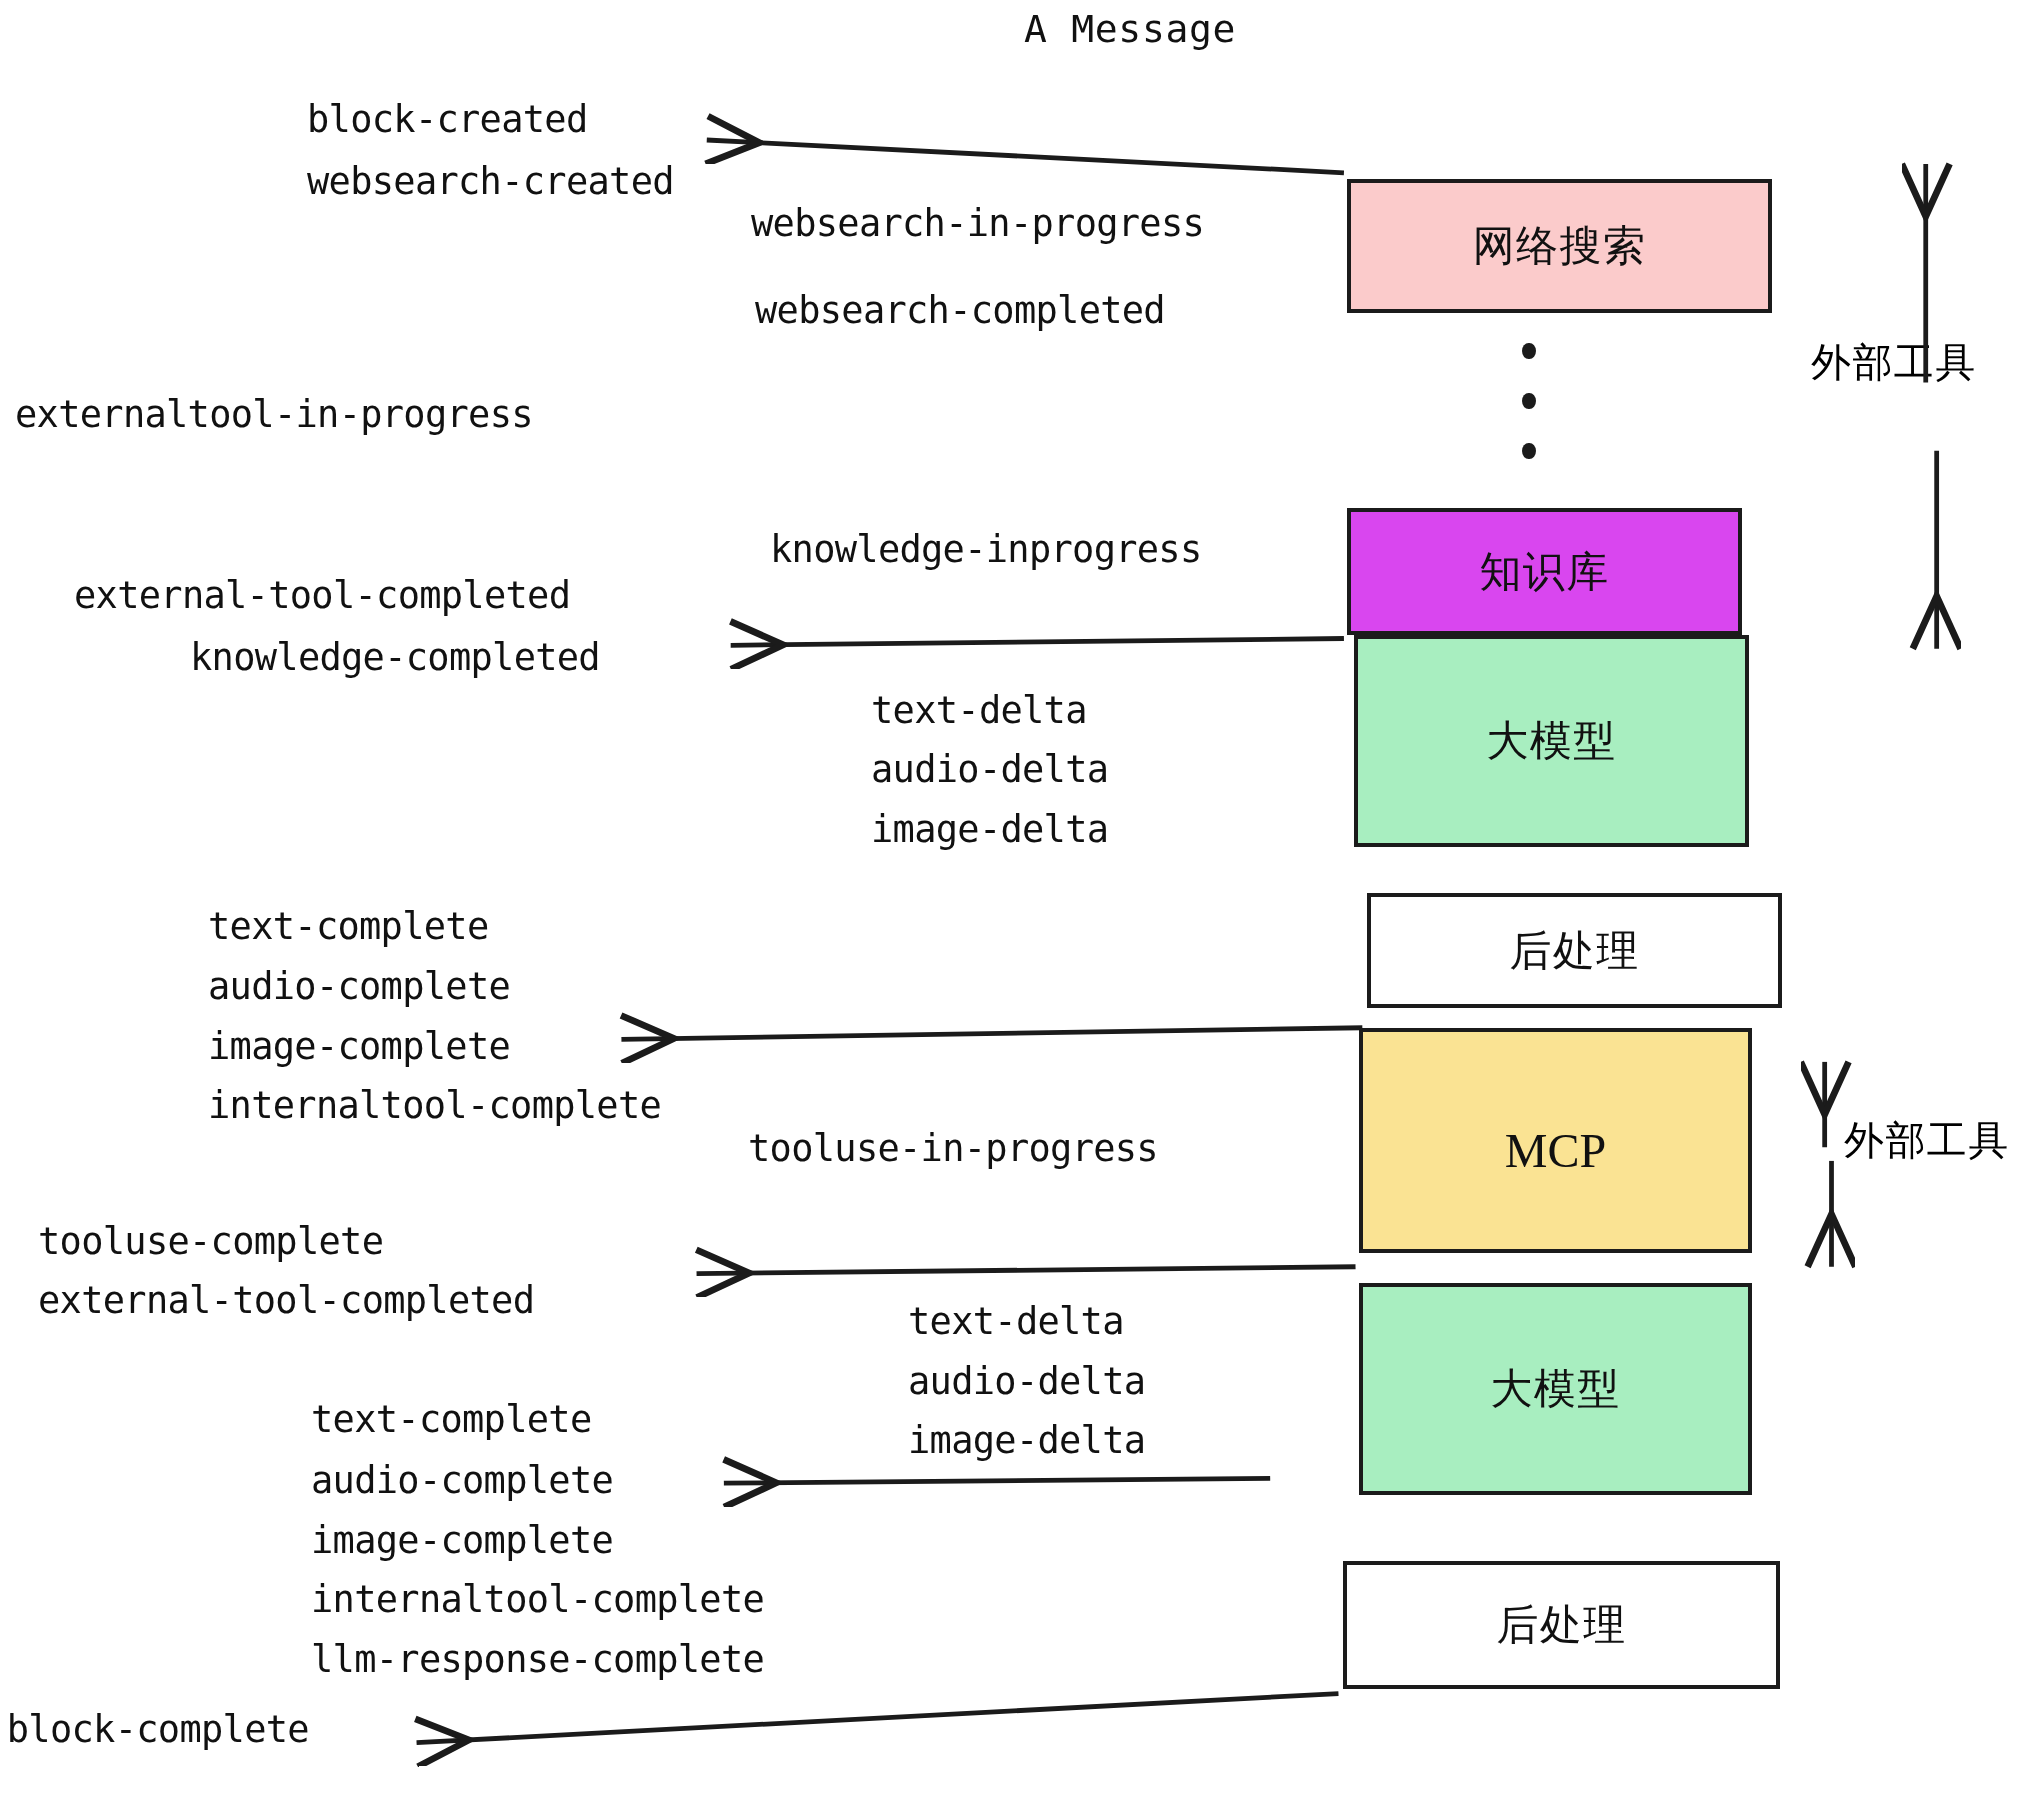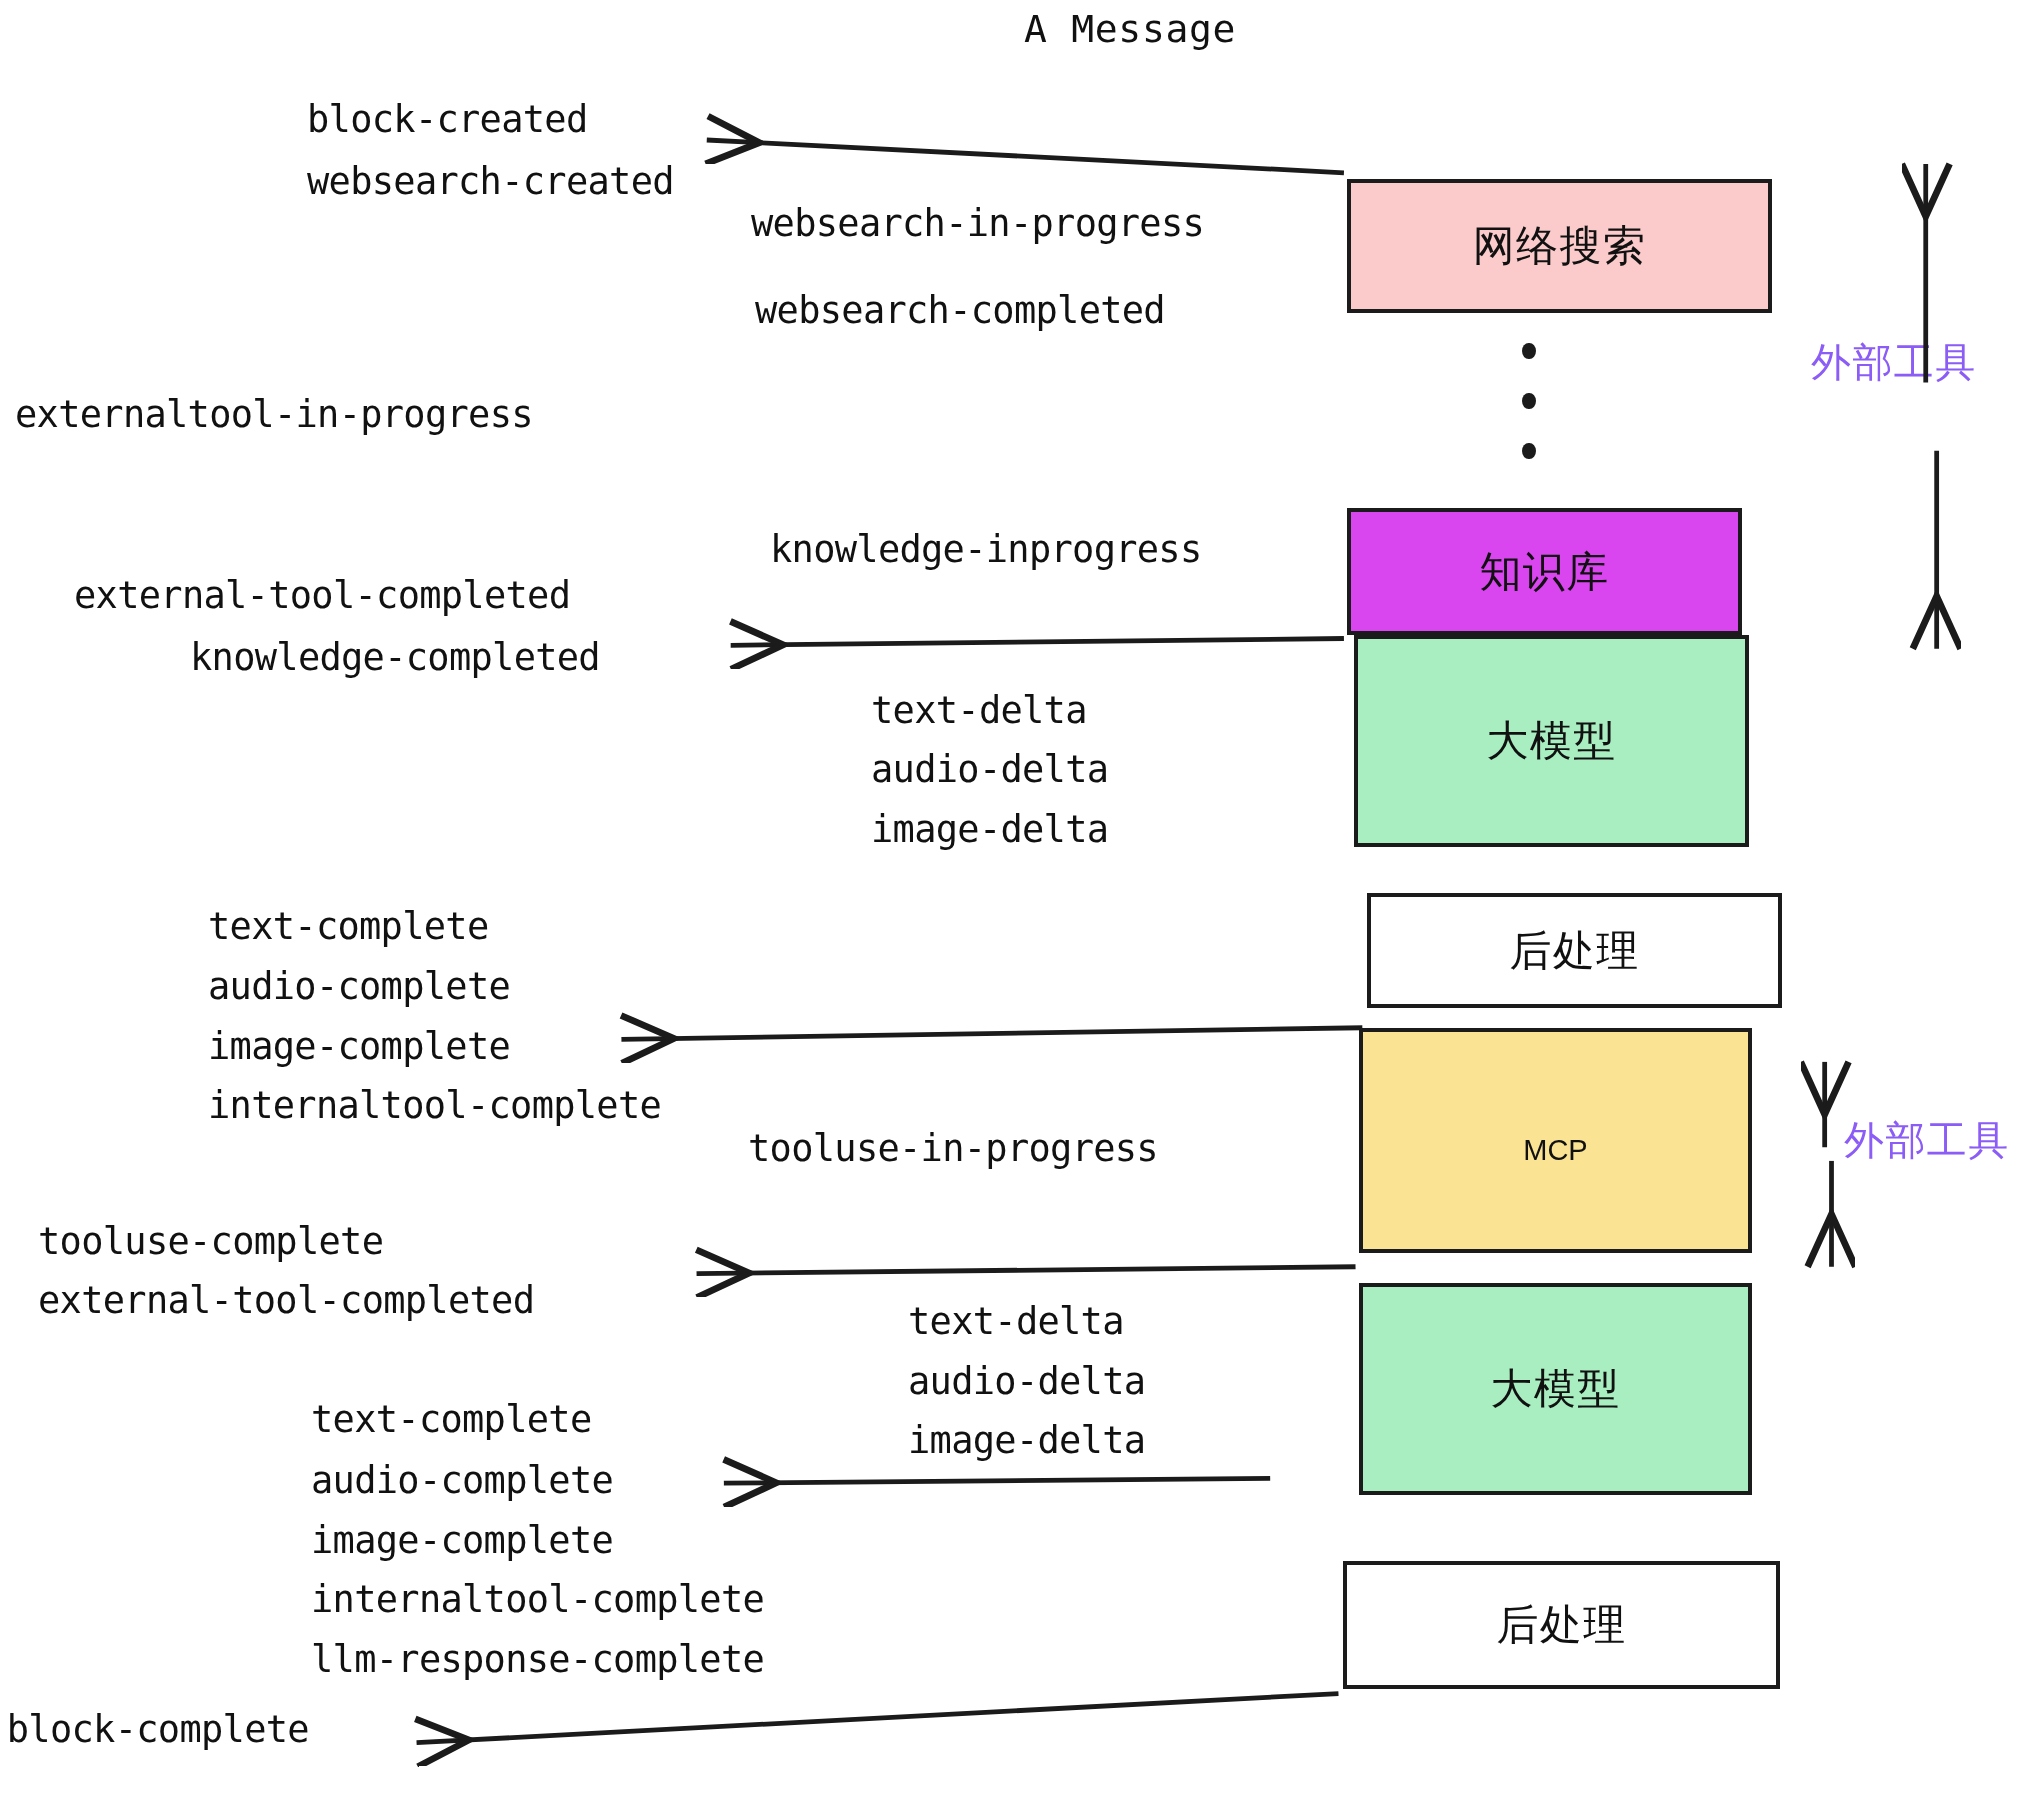--- a/index.html
+++ b/index.html
@@ -46,22 +46,22 @@
     justify-content: center;
   }
   .box .box-label {
     font-family: "DejaVu Sans", sans-serif;
     font-size: 42px;
     color: #111111;
     letter-spacing: 1.4px;
     white-space: pre;
   }
   .box.mcp .box-label {
-    font-family: Liberation Sans, sans-serif;
-    font-size: 29px;
+    font-family: Liberation Serif, serif;
+    font-size: 48px;
     letter-spacing: 0;
     margin-top: 20px;
   }
   
   .dots {
     position: absolute;
     display: flex;
     flex-direction: column;
     align-items: center;
     justify-content: space-between;
@@ -71,21 +71,21 @@
     width: 13.7px;
     height: 16.4px;
     border-radius: 50%;
     background: #1b1b1b;
   }
   
   .grp-label {
     position: absolute;
     font-family: "DejaVu Sans", sans-serif;
     font-size: 40px;
-    color: #8b5cf6;
+    color: #000000;
     letter-spacing: 1.4px;
     white-space: pre;
   }
   
   #arrows {
     position: absolute;
     left: 0; top: 0;
     width: 2035px;
     height: 1796px;
     pointer-events: none;

